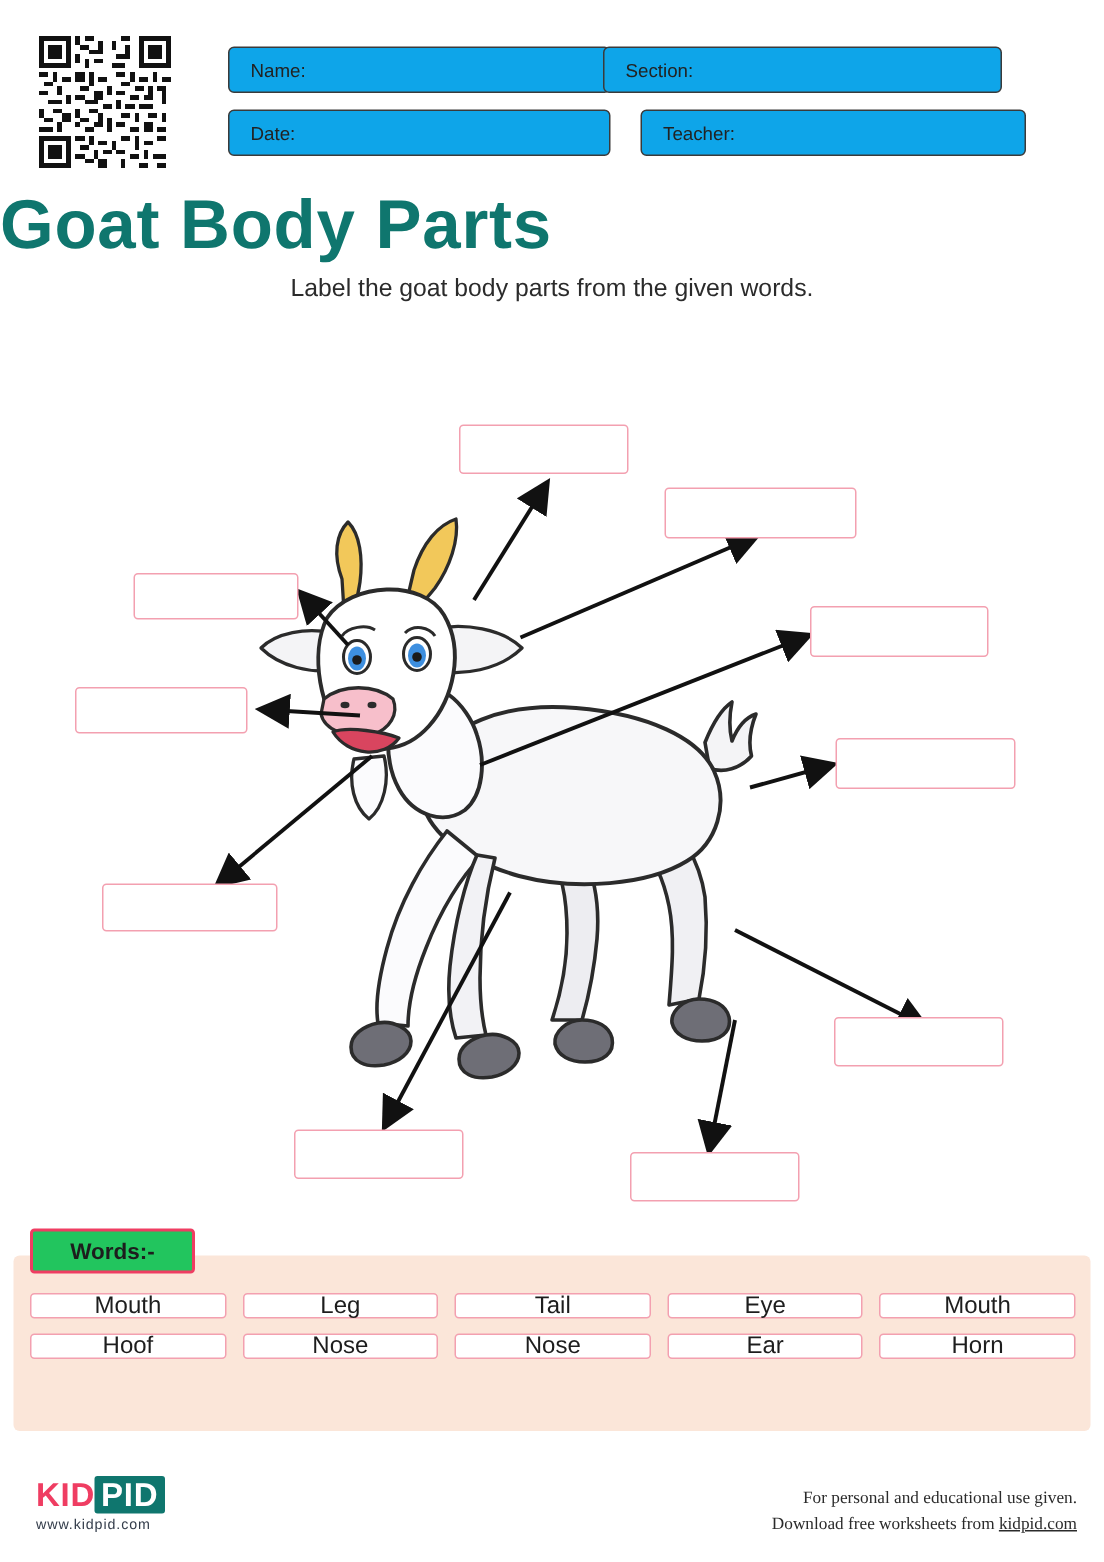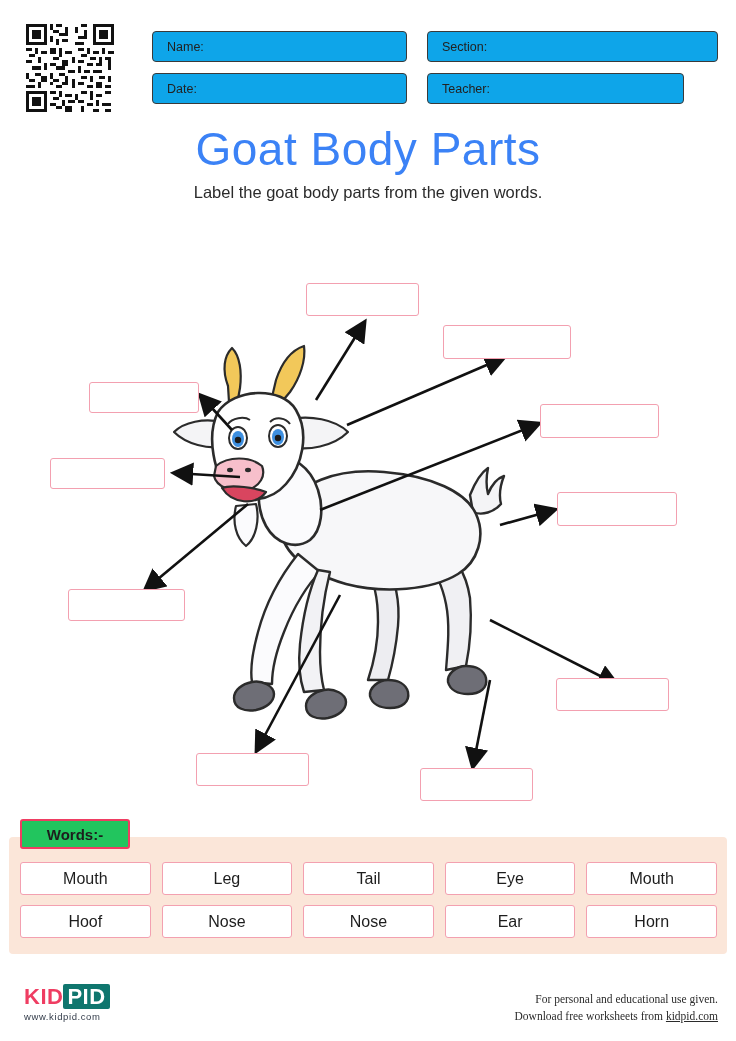--- a/index.html
+++ b/index.html
@@ -36,33 +36,32 @@
     border-radius: 4px;
     background: #0ea5e9;
     box-sizing: border-box;
     display: flex;
     align-items: center;
     padding-left: 14px;
     font-size: 12.5px;
     color: #222;
   }
   .f-name    { left: 152px; top: 31px;  width: 255px; height: 31px; }
-  .f-section { left: 427px; top: 31px;  width: 291px; height: 31px; }
+  .f-section { left: 402px; top: 31px;  width: 266px; height: 31px; }
   .f-date    { left: 152px; top: 73px;  width: 255px; height: 31px; }
   .f-teacher { left: 427px; top: 73px;  width: 257px; height: 31px; }
 
   
   .title {
     position: absolute;
     left: 0; right: 0;
     top: 122px;
-    text-align: center;
     font-size: 46px;
-    font-weight: normal;
-    color: #3b82f6;
+    font-weight: bold;
+    color: #0f766e;
     letter-spacing: 0.5px;
   }
   .subtitle {
     position: absolute;
     left: 0; right: 0;
     top: 183px;
     text-align: center;
     font-size: 16.5px;
     color: #2b2b2b;
   }
@@ -125,21 +124,21 @@
   .words-grid {
     position: absolute;
     left: 20px;
     top: 862px;
     width: 697px;
     display: grid;
     grid-template-columns: repeat(5, 1fr);
     grid-gap: 10px 11px;
   }
   .word {
-    height: 33px;
+    height: 17px;
     background: #fff;
     border: 1.4px solid #f3a0b0;
     border-radius: 3px;
     display: flex;
     align-items: center;
     justify-content: center;
     font-size: 16px;
     color: #1d1d1d;
     box-sizing: border-box;
   }

